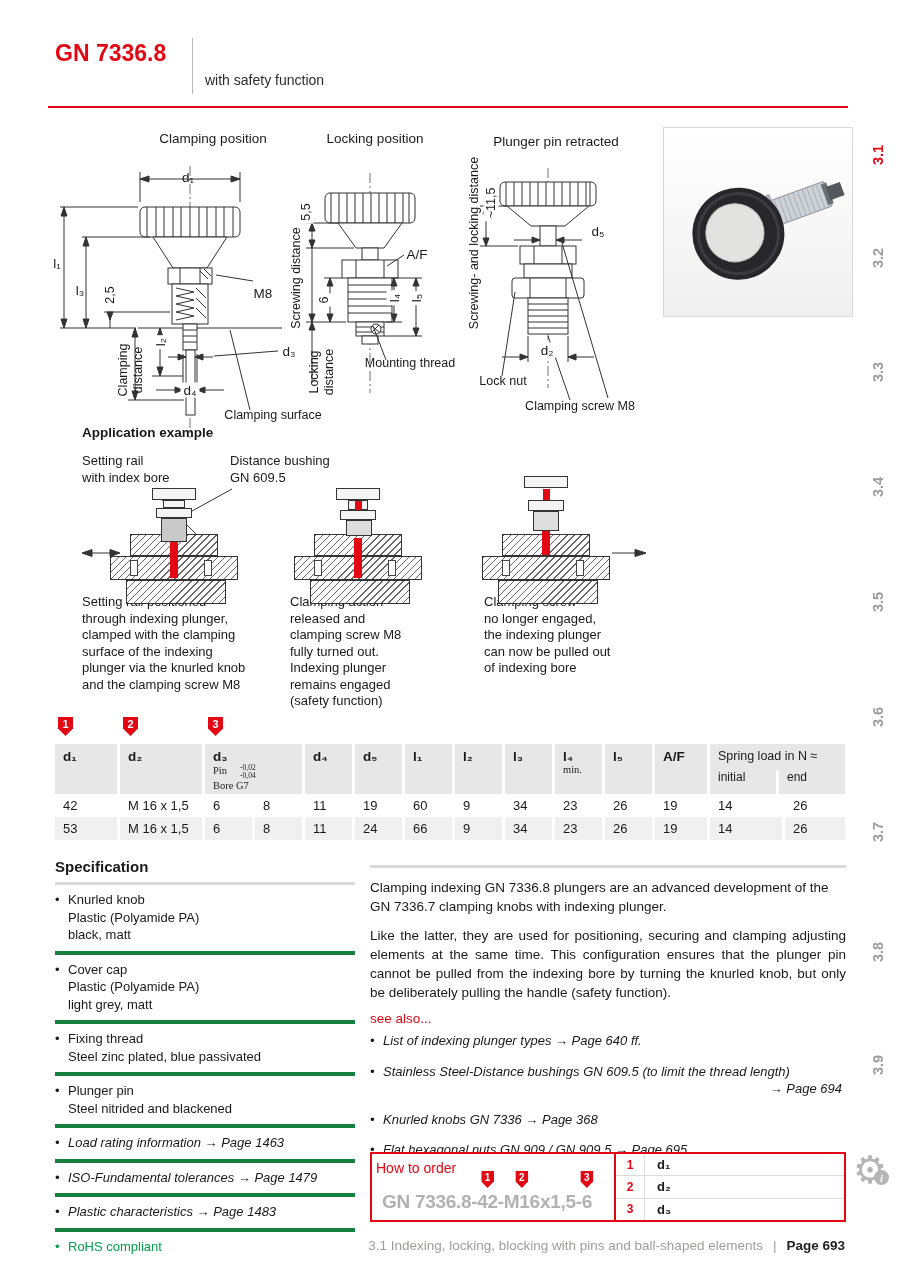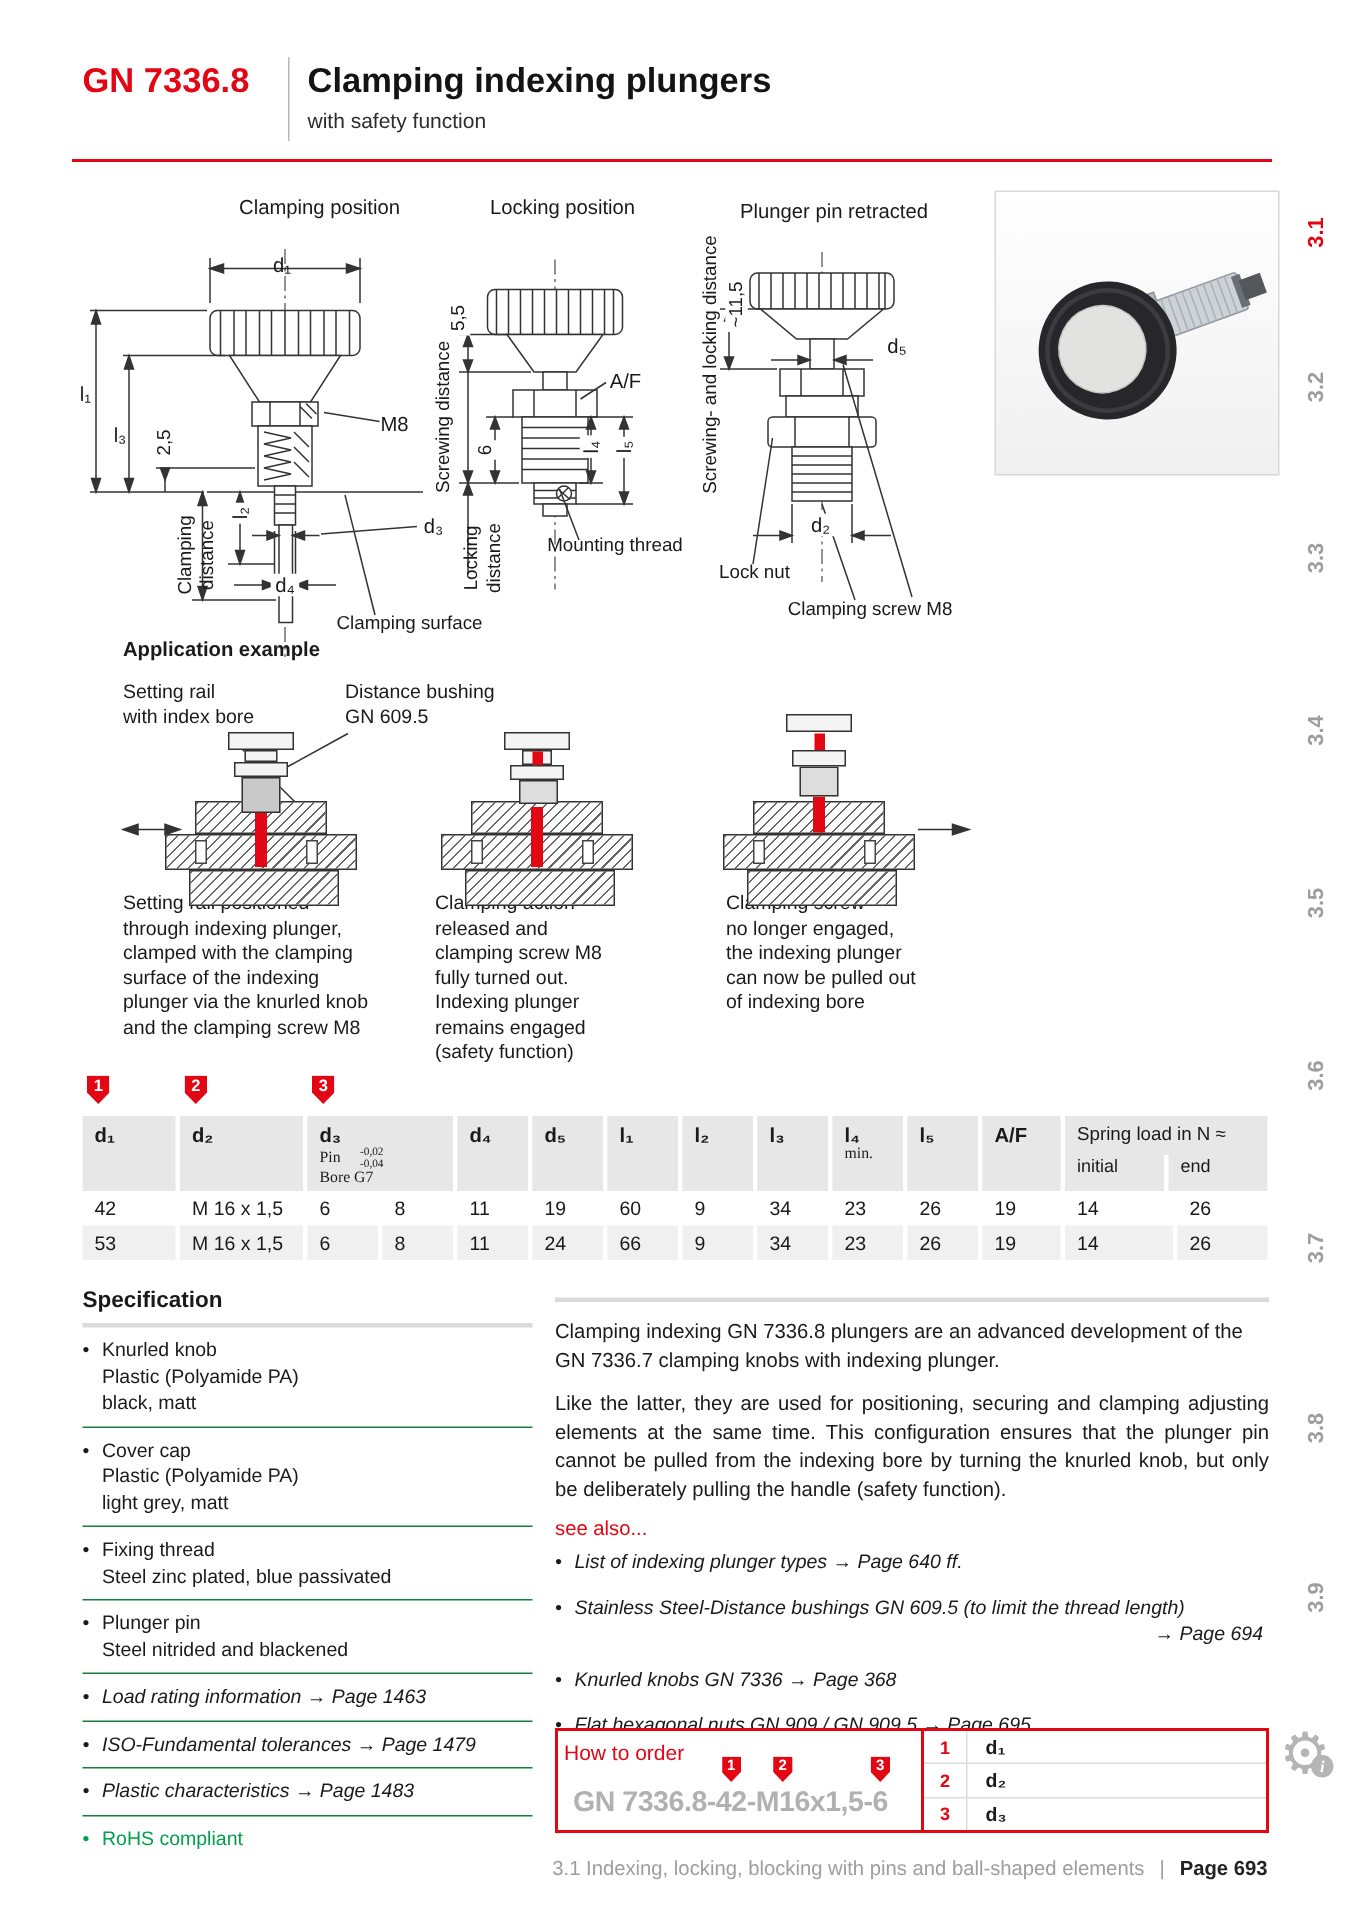--- a/index.html
+++ b/index.html
@@ -69,21 +69,21 @@
       display:flex;align-items:center;background:#fff;}
   .td.alt{background:#f0f0f0;}
   .noR{border-right:none;}
 
   
   .sechead{font-size:15px;font-weight:bold;}
   .secrule{height:3px;background:#dadada;margin:7px 0 0 0;}
   ul.plain{list-style:none;margin:0;padding:0;}
   ul.plain li{position:relative;padding:6px 0 7px 13px;font-size:13px;line-height:17.5px;}
   ul.plain li::before{content:"•";position:absolute;left:0;top:6px;}
-  .speccol li{border-bottom:1px solid #15803d;}
+  .speccol li{border-bottom:4px solid #15803d;}
   .speccol li.noline{border-bottom:none;}
   .it{font-style:italic;}
   .green{color:#00a14b;}
   .infop{font-size:13.5px;line-height:19px;margin:10px 0 0 0;}
   .just{text-align:justify;}
   .seealso{color:#e30613;font-size:13.5px;margin-top:9px;}
   .infolist li{padding:3px 0 3px 13px;font-size:13.5px;line-height:18px;}
   .infolist li::before{top:3px;}
   .contline{text-align:right;padding-right:4px;}
 
@@ -117,21 +117,20 @@
              color:#fff;font-family:"Liberation Serif","DejaVu Serif",serif;font-style:italic;font-weight:bold;
              font-size:11px;display:flex;align-items:center;justify-content:center;}
 </style>
 </head>
 <body>
 
 <div id="page">
 
   <div class="gncode">GN 7336.8</div>
   <div class="hsep"></div>
-  <div class="htitle">Clamping indexing plungers</div>
   <div class="hsub">with safety function</div>
   <div class="redrule"></div>
 
   <div class="tab active" style="top:135px">
       <span>3.1</span>
     </div>
   <div class="tab" style="top:238px">
       <span>3.2</span>
     </div>
   <div class="tab" style="top:352px">
@@ -236,21 +235,21 @@
         <path d="M147,242 l8,-3 v6 z" fill="#333"></path>
 
       <line x1="200" y1="262" x2="180" y2="182"></line>
       <line x1="203" y1="133" x2="166" y2="127"></line>
     </g>
   </svg>
   <span class="ctr dim" style="left:188px;top:177px">d₁</span>
   <span class="ctr dim" style="left:57px;top:263px">l₁</span>
   <span class="ctr dim" style="left:80px;top:290px">l₃</span>
   <span class="rotc sm wbg" style="left:110px;top:295px">2,5</span>
-  <span class="ctr dim" style="left:263px;top:283px">M8</span>
+  <span class="ctr dim" style="left:263px;top:293px">M8</span>
   <span class="rotc dim wbg" style="left:160px;top:342px">l₂</span>
   <span class="rotc sm" style="left:131px;top:370px">Clamping
 distance</span>
   <span class="ctr dim wbg" style="left:289px;top:351px">d₃</span>
   <span class="ctr dim wbg" style="left:190px;top:390px">d₄</span>
   <span class="ctr sm" style="left:273px;top:415px">Clamping surface</span>
 
   <svg class="draw" style="left:290px;top:148px" width="190" height="290" viewBox="0 0 190 290">
     <g stroke="#333" fill="none" stroke-width="1">
       <line x1="80" y1="25" x2="80" y2="245" stroke-dasharray="10 3 2 3" stroke-width="0.7"></line>

